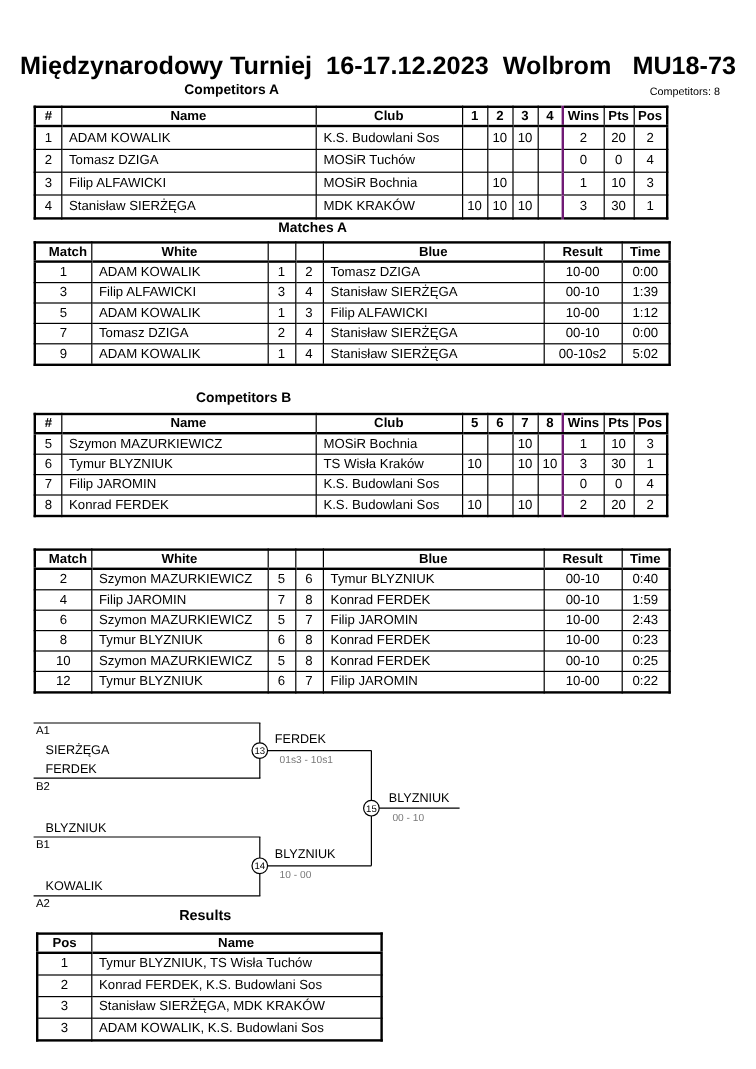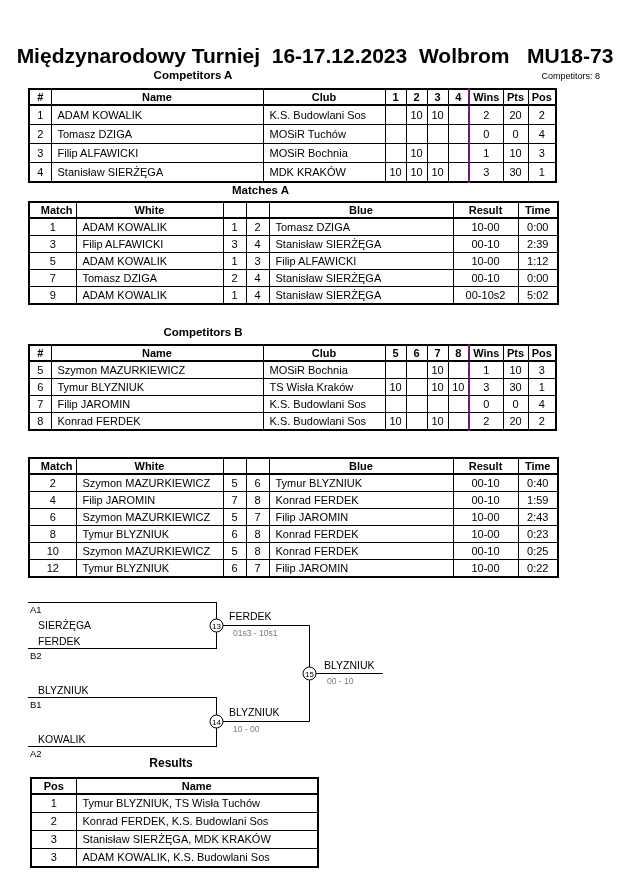--- a/index.html
+++ b/index.html
@@ -176,21 +176,21 @@
         <td>10-00</td>
         <td>0:00</td>
       </tr>
         <tr>
         <td>3</td>
         <td class="l">Filip ALFAWICKI</td>
         <td>3</td>
         <td>4</td>
         <td class="l">Stanisław SIERŻĘGA</td>
         <td>00-10</td>
-        <td>2:39</td>
+        <td>1:39</td>
       </tr>
         <tr>
         <td>5</td>
         <td class="l">ADAM KOWALIK</td>
         <td>1</td>
         <td>3</td>
         <td class="l">Filip ALFAWICKI</td>
         <td>10-00</td>
         <td>1:12</td>
       </tr>

